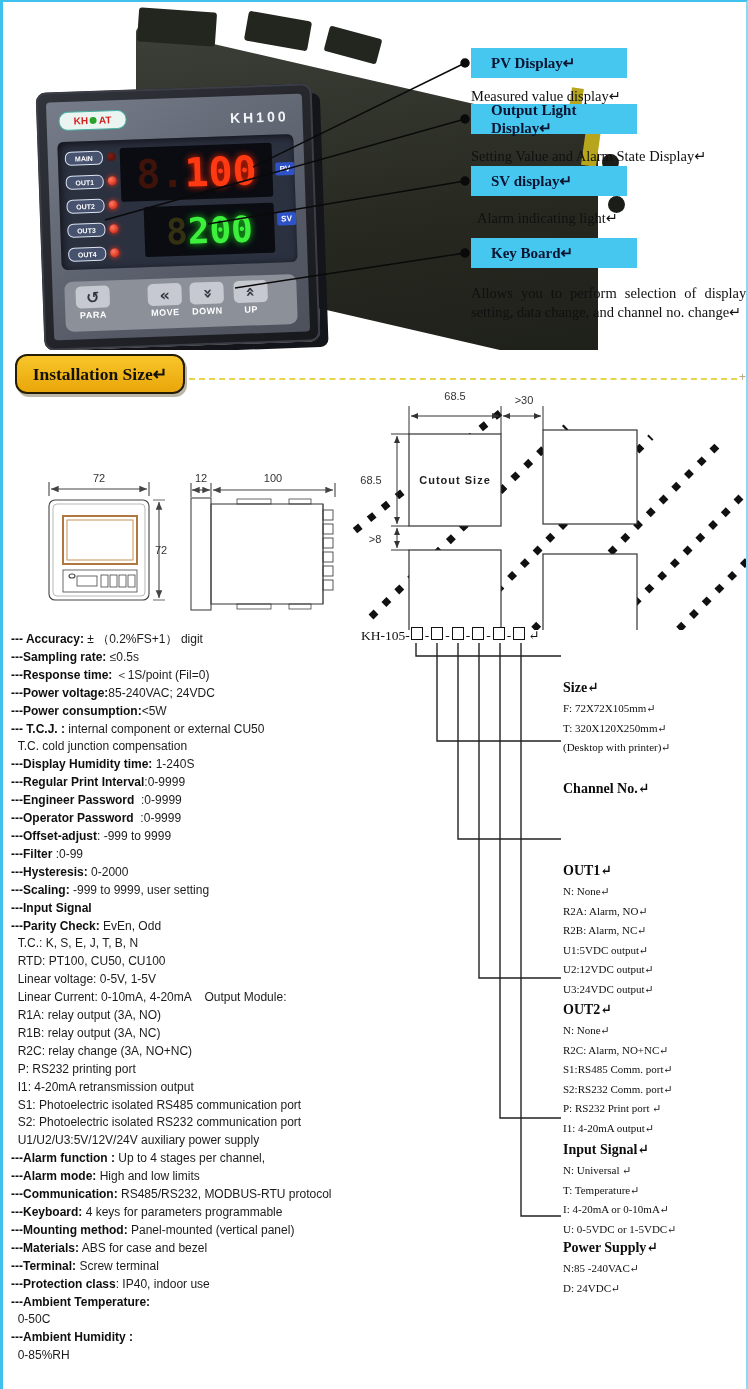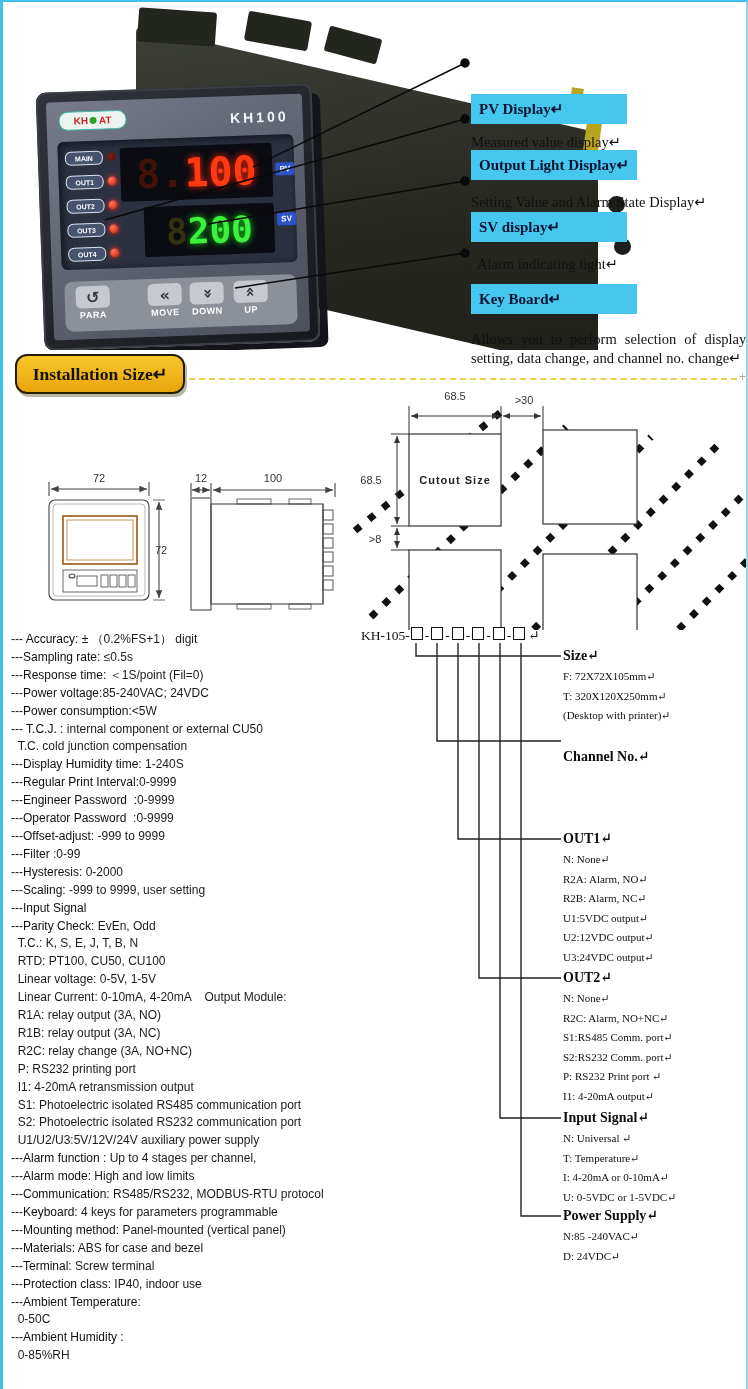--- a/index.html
+++ b/index.html
@@ -65,21 +65,21 @@
   .key:nth-of-type(3){left:124px;} .key:nth-of-type(4){left:168px;}
   .key:nth-of-type(3) .cap span{display:inline-block;transform:rotate(-90deg);}
   .key:nth-of-type(4) .cap span{display:inline-block;transform:rotate(90deg);}
 
   
   .callouts{position:absolute;left:0;top:0;width:748px;height:350px;}
   .callout{position:absolute;left:468px;}
   .callout:nth-of-type(1){top:46px;} .callout:nth-of-type(2){top:102px;}
   .callout:nth-of-type(3){top:164px;} .callout:nth-of-type(4){top:236px;}
   .co-box{width:156px;height:30px;background:#45c7f0;display:flex;align-items:center;
-          font:bold 15px "Liberation Serif",serif;color:#0a1430;padding-left:8px;box-sizing:border-box;margin-top:46px;}
+          font:bold 15px "Liberation Serif",serif;color:#0a1430;padding-left:20px;box-sizing:border-box;}
   .callout:nth-of-type(2) .co-box,.callout:nth-of-type(4) .co-box{width:166px;}
   .co-desc{margin-top:10px;font:14.5px "Liberation Serif",serif;color:#101010;width:280px;}
   .callout:nth-of-type(2) .co-desc{margin-top:14px;}
   .callout:nth-of-type(3) .co-desc{margin-top:14px;margin-left:6px;}
   .callout:nth-of-type(4) .co-desc{margin-top:16px;width:278px;text-align:justify;line-height:19px;}
   .conn{position:absolute;left:0;top:0;pointer-events:none;}
 
   
   .inst-btn{position:absolute;left:12px;top:352px;width:170px;height:40px;border:2px solid #241d03;border-radius:12px;
             background:linear-gradient(#f8c62a,#e9a60a);display:flex;align-items:center;justify-content:center;
@@ -89,34 +89,34 @@
 
   
   .drawing svg{display:block;}
   .dim-text{font:11px "Liberation Sans","DejaVu Sans",sans-serif;fill:#333;}
   .cut-title{font:bold 11px "Liberation Sans","DejaVu Sans",sans-serif;fill:#222;letter-spacing:1px;}
 
   
   .specs{position:absolute;left:8px;top:629px;width:352px;
          font:12px "Liberation Sans","DejaVu Sans",sans-serif;color:#1b1b1b;}
   .srow{line-height:17.9px;white-space:pre-wrap;}
-  .sb{font-weight:normal;color:#0f0f0f;}
+  .sb{font-weight:bold;color:#0f0f0f;}
 
   
   .ordering{position:absolute;left:356px;top:623px;width:390px;height:766px;
             font-family:"Liberation Serif","DejaVu Serif",serif;}
   .code-line{position:absolute;left:2px;top:2px;display:flex;align-items:center;font-size:13.5px;color:#0f0f0f;}
   .cbox{display:inline-block;width:10px;height:11px;border:1.6px solid #111;margin:0 1px;background:#fff;}
   .csep{margin:0 1px;}
   .tree{position:absolute;left:0;top:0;pointer-events:none;}
   .osec{position:absolute;left:204px;width:186px;}
   .osec:nth-of-type(1){top:22px;}  .osec:nth-of-type(2){top:123px;}
   .osec:nth-of-type(3){top:205px;} .osec:nth-of-type(4){top:344px;}
   .osec:nth-of-type(5){top:484px;} .osec:nth-of-type(6){top:582px;}
-  .sec-label{font-weight:bold;font-size:14px;color:#0d0d0d;}
+  .sec-label{font-weight:bold;font-size:14px;color:#0d0d0d;margin-top:32px;}
   .sec-opts{white-space:pre-line;font-size:11px;line-height:19.5px;margin-top:3px;color:#101010;}
   .osec:nth-of-type(2) .sec-opts{margin-left:10px;}
 </style>
 </head>
 <body>
 
 <div class="page">
 
   <div class="device">
     <div class="d-rear"></div>

